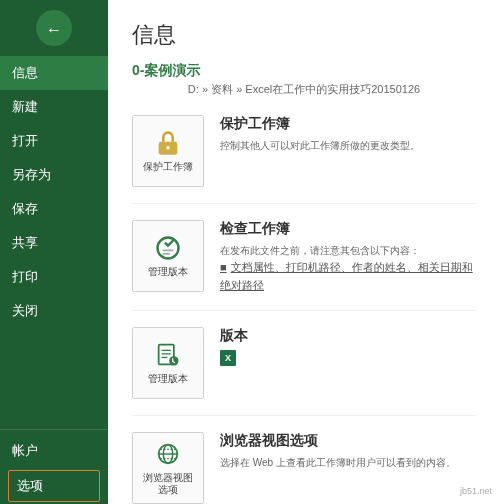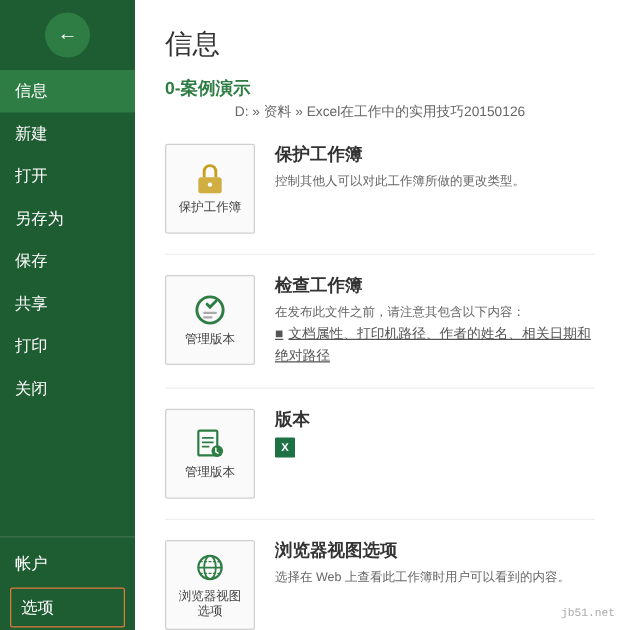--- a/index.html
+++ b/index.html
@@ -187,21 +187,20 @@
       border-radius: 1px;
     }
 
     
     .watermark {
       position: fixed;
       bottom: 8px;
       right: 8px;
       font-size: 9px;
       color: #aaa;
-      font-family: Liberation Mono, monospace;
     }
   </style>
 </head>
 <body>
 
 <div class="sidebar">
   <button class="sidebar-back">←</button>
 
   <div class="sidebar-item active">信息</div>
   <div class="sidebar-item">新建</div>

